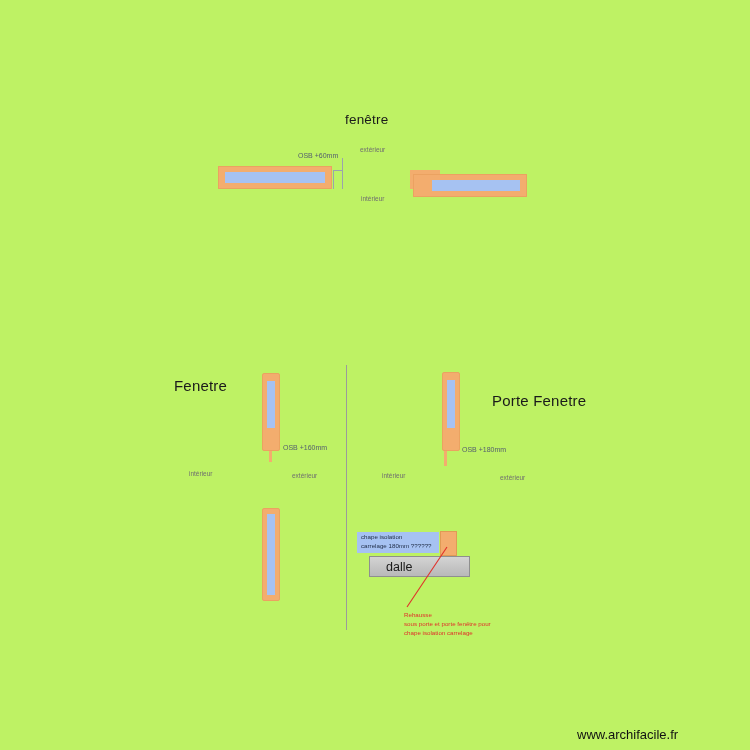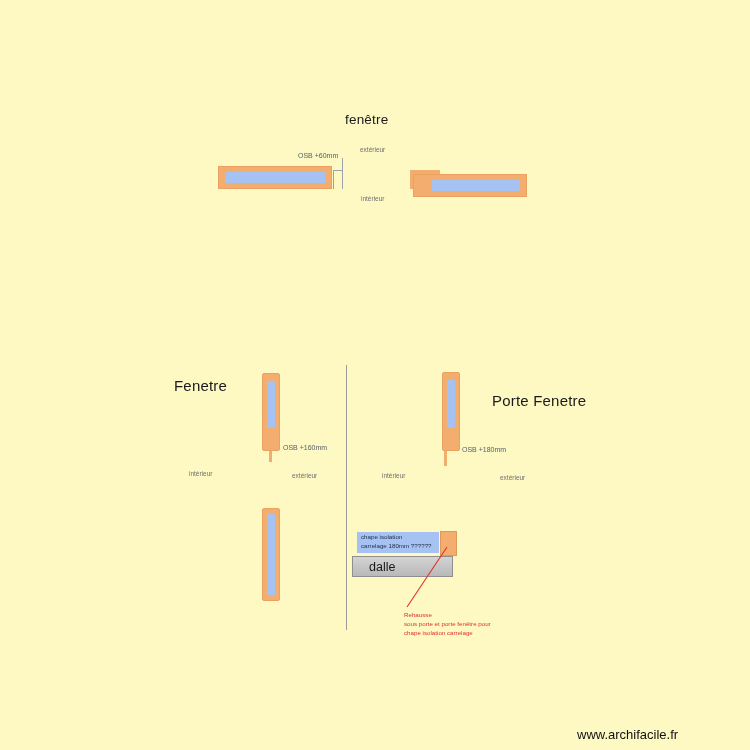--- a/index.html
+++ b/index.html
@@ -7,21 +7,21 @@
     padding: 0;
     background: #ffffff;
   }
   body {
     font-family: "Liberation Sans", sans-serif;
   }
   #canvas {
     position: relative;
     width: 750px;
     height: 750px;
-    background: #fef9c3;
+    background: #bef264;
     overflow: hidden;
   }
   .abs { position: absolute; }
 
   
   .title-main {
     font-size: 13.5px;
     color: #1a1a1a;
     letter-spacing: .2px;
     white-space: nowrap;
@@ -170,21 +170,21 @@
   <div class="abs micro" style="left:382px; top:472px;">intérieur</div>
   <div class="abs micro" style="left:500px; top:474px;">extérieur</div>
 
   <div class="abs chape-box" style="left:357px; top:532px; width:82px;">
     <div>chape isolation</div>
     <div>carrelage 180mm ??????</div>
   </div>
 
   <div class="abs rehausse-block" style="left:440px; top:531px; width:17px; height:25px;"></div>
 
-  <div class="abs dalle-bar" style="left:352px; top:556px; width:101px; height:21px;">
+  <div class="abs dalle-bar" style="left:369px; top:556px; width:101px; height:21px;">
     <span>dalle</span>
   </div>
 
   <svg class="abs leader-svg" style="left:400px; top:545px; width:60px; height:65px;" viewBox="0 0 60 65">
     <line x1="47" y1="2" x2="7" y2="62" stroke="#e0312a" stroke-width="1.1"></line>
   </svg>
 
   <div class="abs red-note" style="left:404px; top:611px;">
     <div>Rehausse</div>
     <div>sous porte et porte fenêtre pour</div>

